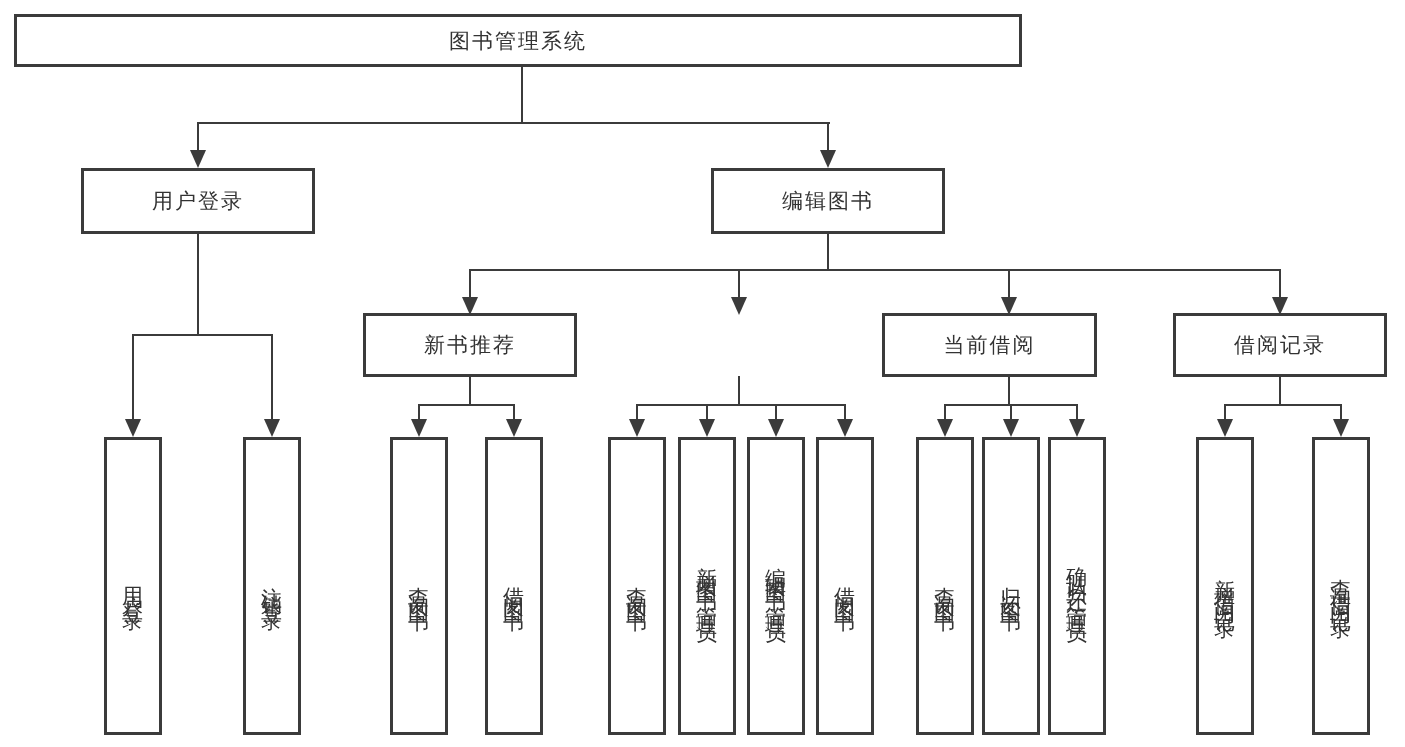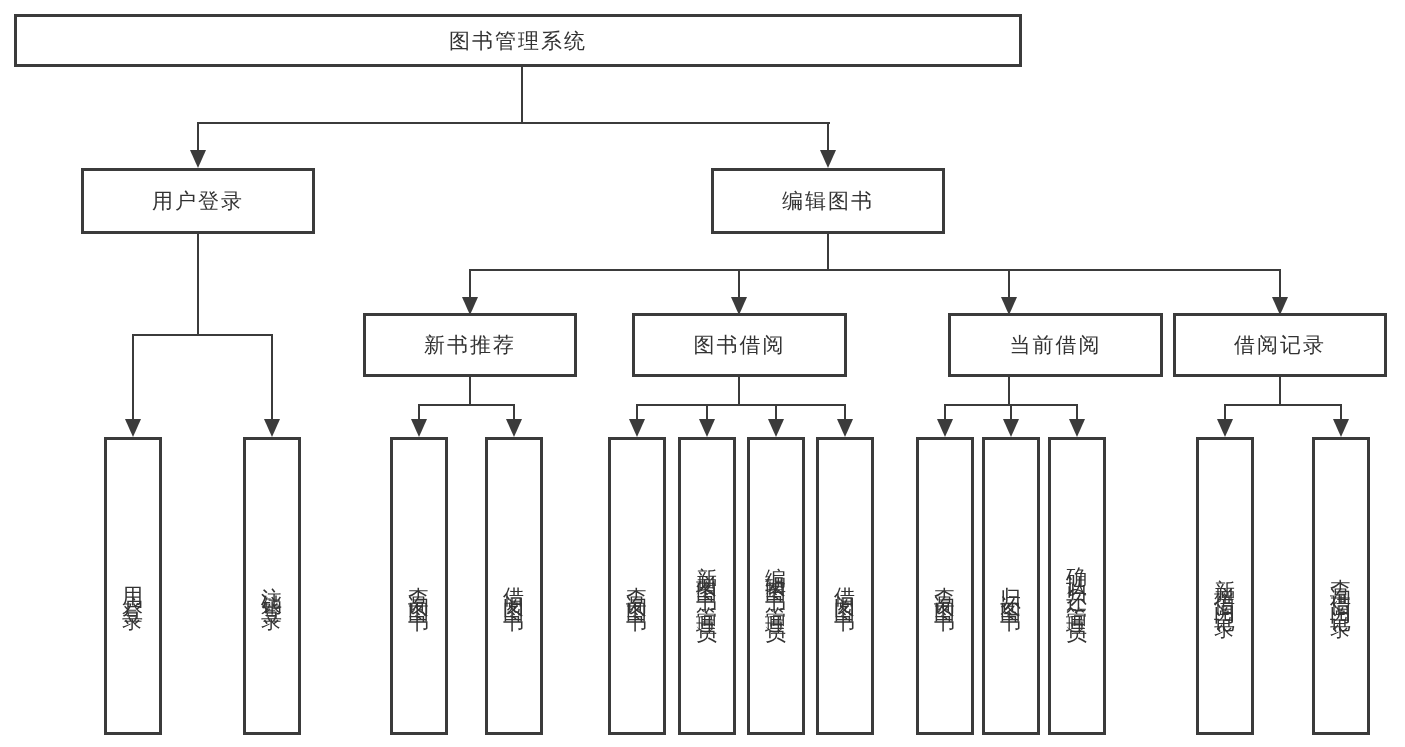--- a/index.html
+++ b/index.html
@@ -82,24 +82,21 @@
   <div class="vline" style="left:738px;top:269px;height:31px;"></div>
   <div class="arrow" style="left:731px;top:297px;"></div>
   <div class="vline" style="left:1008px;top:269px;height:31px;"></div>
   <div class="arrow" style="left:1001px;top:297px;"></div>
   <div class="vline" style="left:1279px;top:269px;height:31px;"></div>
   <div class="arrow" style="left:1272px;top:297px;"></div>
 
   <div class="box" style="left:363px;top:313px;width:214px;height:64px;text-align:right;">
     <span>新书推荐</span>
   </div>
-  <div class="box" style="left:632px;top:313px;width:215px;height:64px;">
-    <span>图书借阅</span>
-  </div>
-  <div class="box" style="left:948px;top:313px;width:215px;height:64px;">
+  <div class="box" style="left:882px;top:313px;width:215px;height:64px;">
     <span>当前借阅</span>
   </div>
   <div class="box" style="left:1173px;top:313px;width:214px;height:64px;">
     <span>借阅记录</span>
   </div>
 
   <div class="vline" style="left:469px;top:376px;height:30px;"></div>
   <div class="hline" style="left:418px;top:404px;width:97px;"></div>
   <div class="vline" style="left:418px;top:404px;height:18px;"></div>
   <div class="arrow" style="left:411px;top:419px;"></div>

